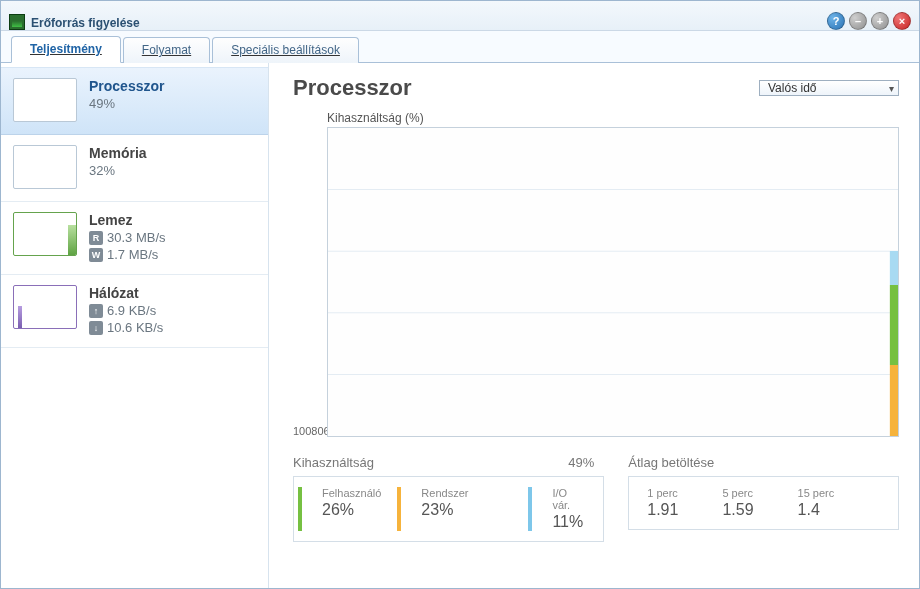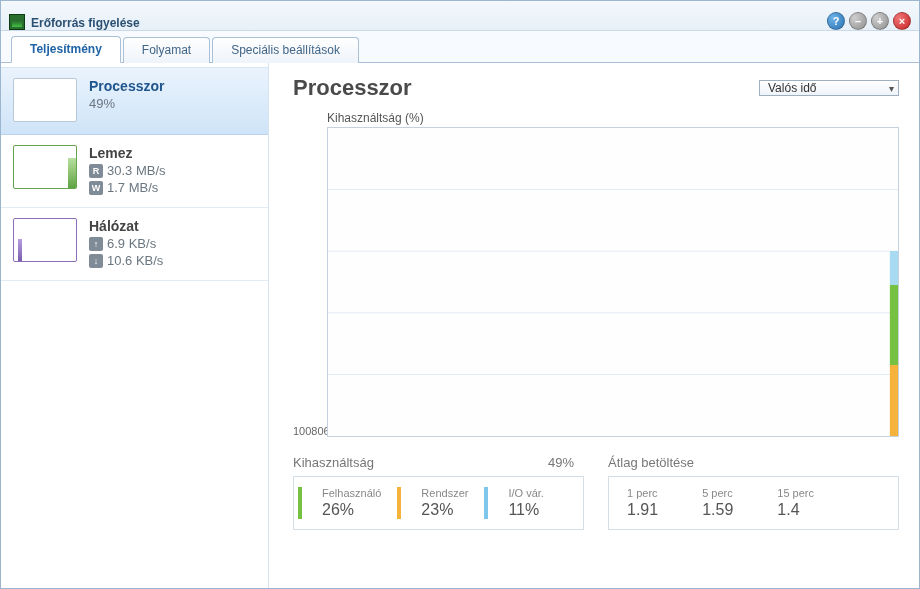--- a/index.html
+++ b/index.html
@@ -8,21 +8,21 @@
 .titlebar { height: 30px; background: linear-gradient(#f3f8fc, #e7f0f8); border-bottom: 1px solid #cbd8e6; display: flex; align-items: flex-end; padding: 0 8px; }
 .app-icon { width: 16px; height: 16px; background: #2a6e2e; border: 1px solid #0c3d12; margin-right: 6px; position: relative; }
 .app-icon::after { content: ""; position: absolute; left: 2px; bottom: 2px; width: 10px; height: 6px; background: linear-gradient(to top,#3fbf45,#2a6e2e); }
 .title-text { font-weight: bold; color: #2b5072; font-size: 12px; }
 .win-controls { margin-left: auto; display: flex; gap: 4px; }
 .win-btn { width: 18px; height: 18px; border-radius: 50%; display: flex; align-items: center; justify-content: center; border: 1px solid rgba(0,0,0,.25); font-size: 11px; font-weight: bold; color: #fff; cursor: pointer; }
 .win-help { background: radial-gradient(circle at 30% 30%,#6db3e8,#2a72b4); }
 .win-min { background: radial-gradient(circle at 30% 30%,#cfcfcf,#8f8f8f); }
 .win-max { background: radial-gradient(circle at 30% 30%,#cfcfcf,#8f8f8f); }
 .win-close { background: radial-gradient(circle at 30% 30%,#f07575,#c62424); }
-.tabs { display: flex; align-items: flex-end; padding: 6px 10px 0; height: 32px; border-bottom: 1px solid #a9c0d8; background: #f7fbff; }
+.tabs { display: flex; align-items: flex-end; padding: 6px 10px 0; height: 32px; border-bottom: 1px solid #a9c0d8; background: #f7fbff; text-decoration: underline; }
 .tab { padding: 5px 18px 6px; border: 1px solid #a9c0d8; border-bottom: none; background: linear-gradient(#fefefe,#eef4fa); border-radius: 4px 4px 0 0; margin-right: 2px; color: #416586; cursor: pointer; position: relative; top: 1px; }
 .tab.active { background: #fff; font-weight: bold; color: #2064a6; border-bottom: 1px solid #fff; }
 .body { display: flex; height: calc(100% - 62px); background: #fff; }
 .sidebar { width: 268px; border-right: 1px solid #d7e3ee; padding: 4px 0; }
 .side-item { display: flex; padding: 10px 12px 12px; border-bottom: 1px solid #e4ecf3; cursor: pointer; gap: 12px; }
 .side-item.active { background: linear-gradient(#eaf3fd,#cfe4f8); border-top: 1px solid #d7e6f5; border-bottom: 1px solid #bcd3ea; position: relative; }
 .thumb { width: 64px; height: 44px; background: #fff; border: 1px solid #b9c8d6; border-radius: 2px; position: relative; overflow: hidden; }
 .thumb.memory { border-color: #b9c8d6; }
 .thumb.disk { border-color: #65a34d; }
 .thumb.net { border-color: #8a6fb8; }
@@ -45,21 +45,21 @@
 .chart { flex: 1; border: 1px solid #c5d1dc; position: relative; background: #fefefe; }
 .grid line { stroke: #e4ecf3; stroke-width: 1; }
 .stats { display: flex; gap: 24px; margin-top: 18px; justify-content: center; }
 .stat-group { flex: 1; }
 .stat-group h3 { font-size: 13px; color: #777; font-weight: normal; margin-bottom: 6px; display:flex; }
 .stat-group h3 .pct { margin-left: auto; margin-right: 10px; }
 .stat-box { border: 1px solid #d4dee7; display: flex; padding: 10px 4px; }
 .stat-cell { position: relative; padding: 0 16px 0 20px; border-left: 4px solid transparent; }
 .stat-cell.user { border-left-color: #76c042; }
 .stat-cell.sys { border-left-color: #f6b33c; }
-.stat-cell.io { border-left-color: #7ec7ea; }
+.stat-cell.io { border-left-color: #7ec7ea; margin-left: 44px; }
 .stat-label { font-size: 11px; color: #888; }
 .stat-val { font-size: 16px; color: #555; margin-top: 2px; }
 .load-cell { padding: 0 22px; }
 .load-cell:first-child { padding-left: 14px; }
 </style>
 </head>
 <body>
 
 <div class="window">
   <div class="titlebar">
@@ -82,20 +82,27 @@
   <div class="body">
     <div class="sidebar">
       <div class="side-item active">
         <div class="thumb"></div>
         <div>
           <div class="side-title">Processzor</div>
           <div class="side-sub">49%</div>
         </div>
       </div>
       <div class="side-item">
+        <div class="thumb memory"></div>
+        <div>
+          <div class="side-title">Memória</div>
+          <div class="side-sub">32%</div>
+        </div>
+      </div>
+      <div class="side-item">
         <div class="thumb disk">
             <div class="thumb-line"></div>
           </div>
         <div>
           <div class="side-title">Lemez</div>
           <div class="side-sub">
             <span class="spark-badge">R</span>
             <span>30.3 MB/s</span>
           </div>
           <div class="side-sub">

